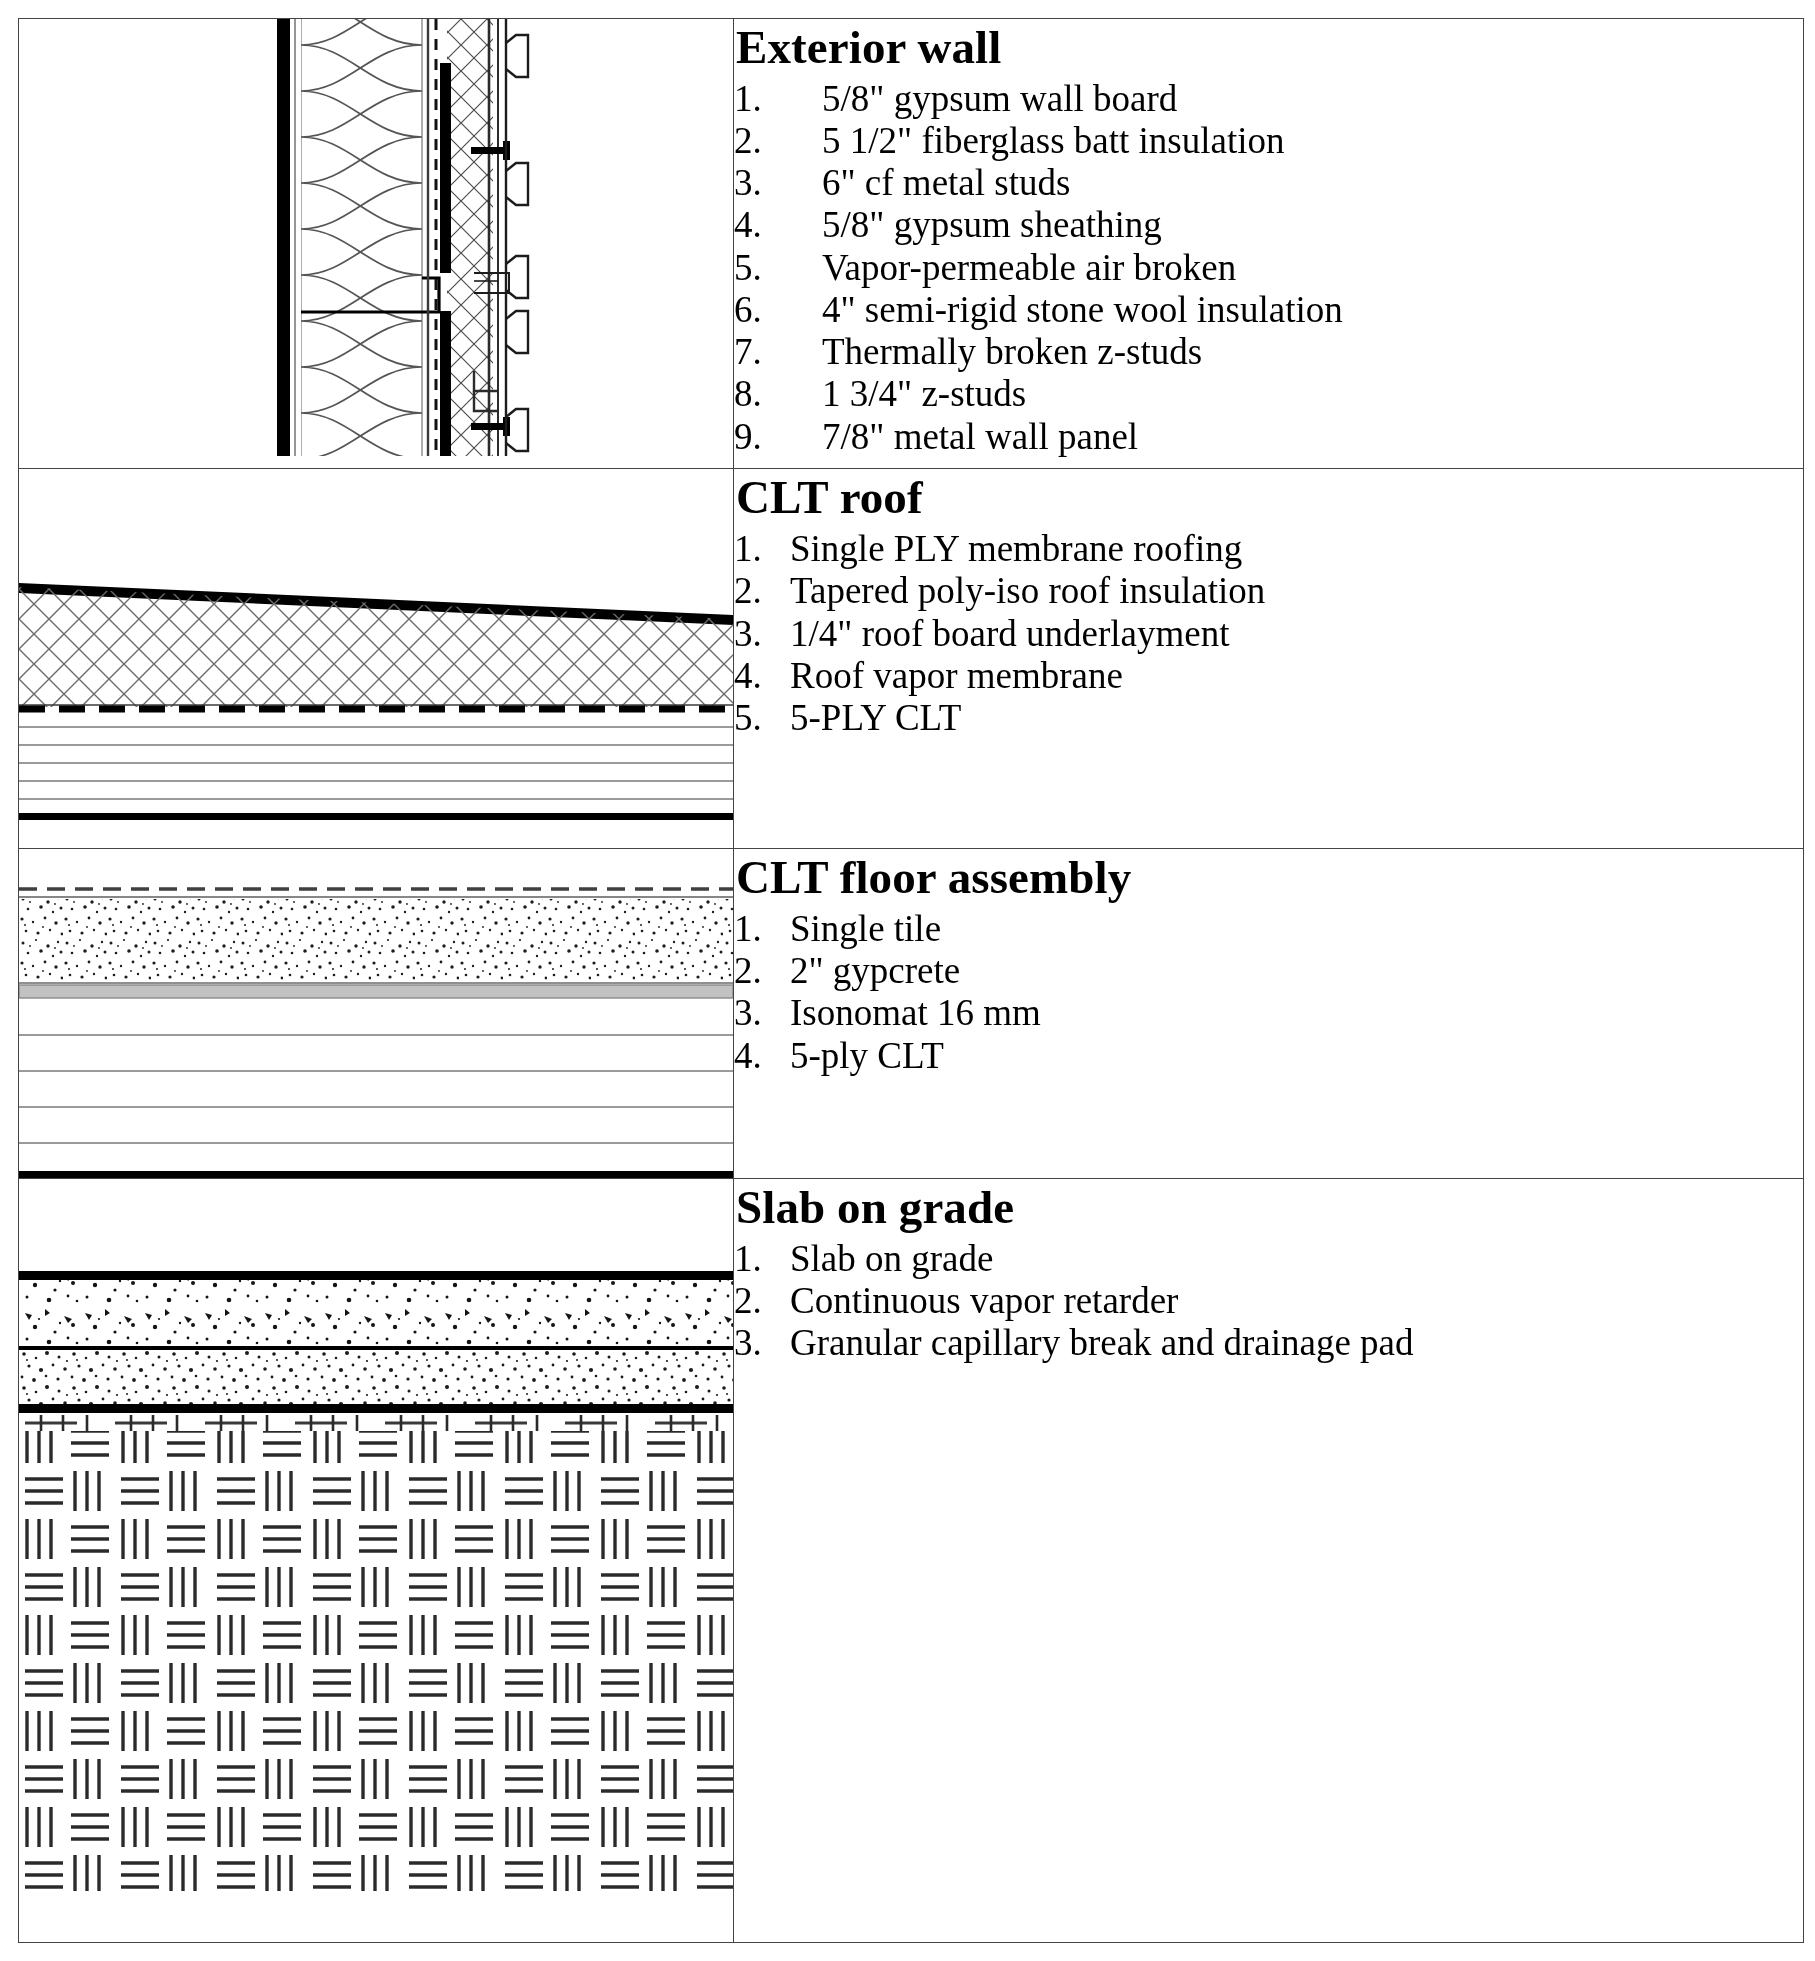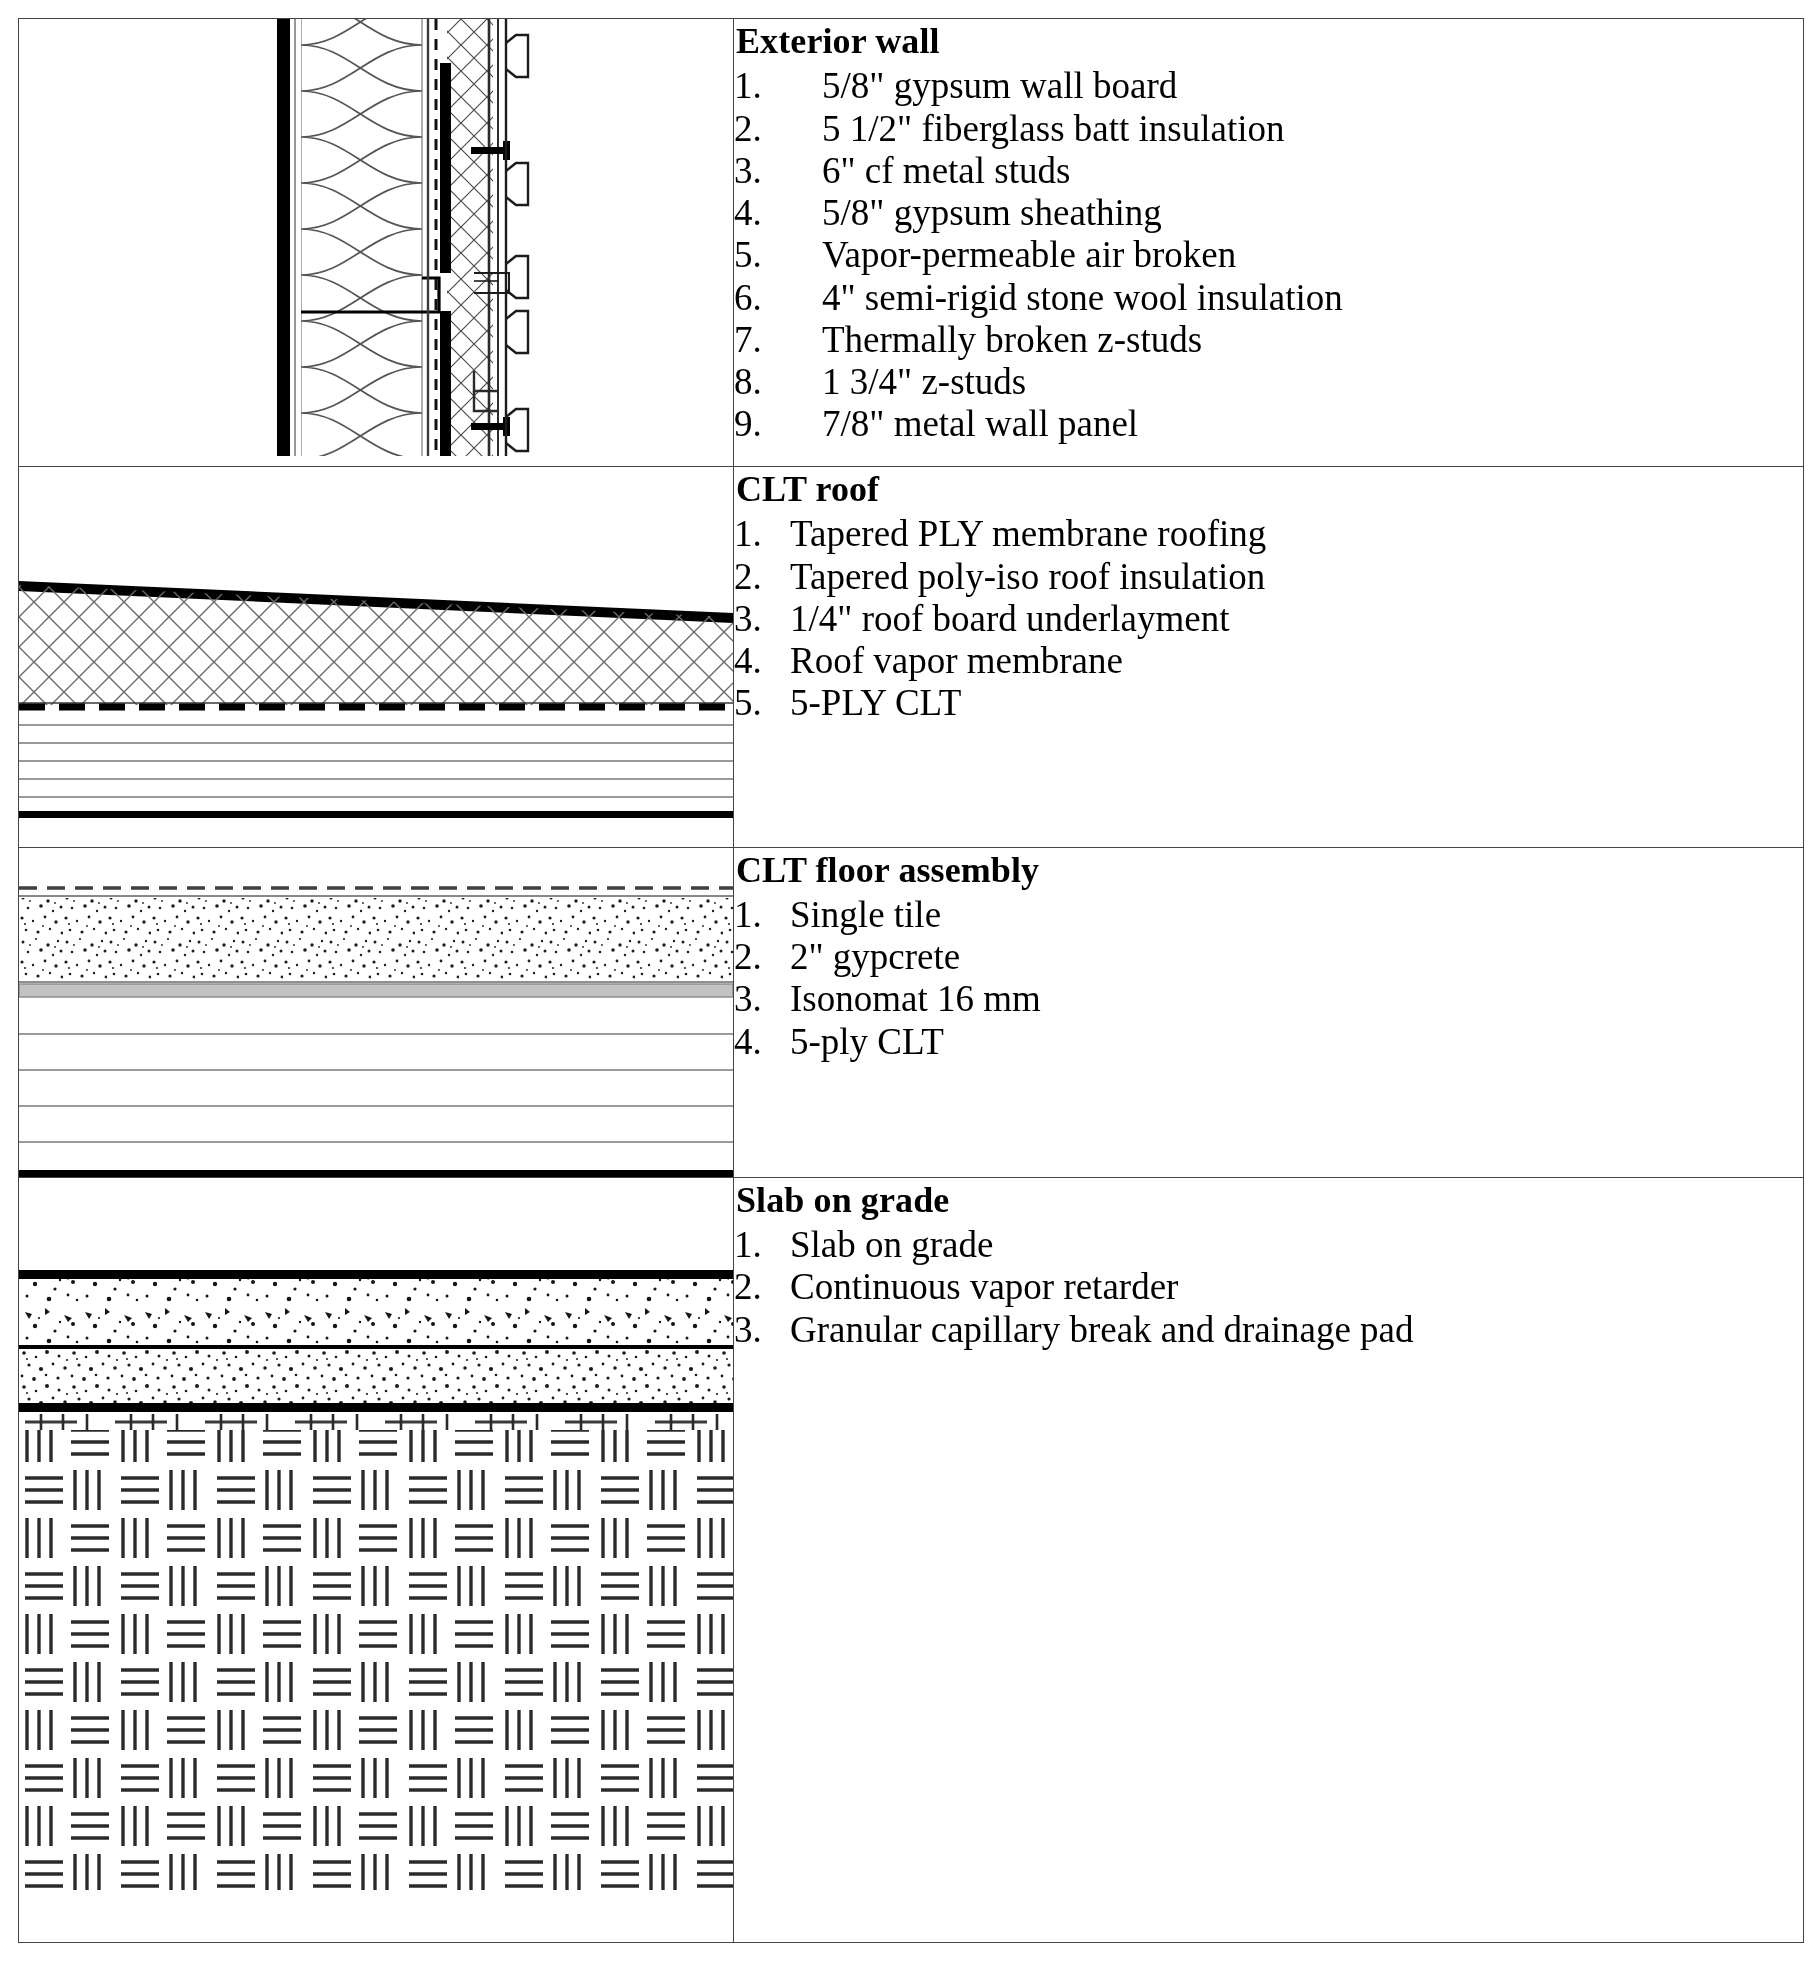--- a/index.html
+++ b/index.html
@@ -27,21 +27,21 @@
     vertical-align:top;
     padding:0;
     overflow:hidden;
   }
   td.draw-cell{ width:714px; position:relative; background:#fff; }
   td.text-cell{ width:1069px; padding:14px 18px 10px 16px; }
 
   
   .sect-title{
     font-weight:bold;
-    font-size:36px;
+    font-size:47px;
     line-height:1.12;
     letter-spacing:.1px;
     margin:2px 0 4px 2px;
   }
   ol.items{
     list-style:none;
     margin:0;
     padding:0;
   }
   ol.items li{
@@ -248,21 +248,21 @@
               </g>
               <rect x="0" y="344" width="714" height="7" fill="#000"></rect>
             </svg>
           </div>
         </td>
         <td class="text-cell">
           <div class="sect-title">CLT roof</div>
           <ol class="items gutter-narrow">
             <li>
                 <span class="num">1.</span>
-                <span class="txt">Tapered PLY membrane roofing</span>
+                <span class="txt">Single PLY membrane roofing</span>
               </li>
             <li>
                 <span class="num">2.</span>
                 <span class="txt">Tapered poly-iso roof insulation</span>
               </li>
             <li>
                 <span class="num">3.</span>
                 <span class="txt">1/4" roof board underlayment</span>
               </li>
             <li>

